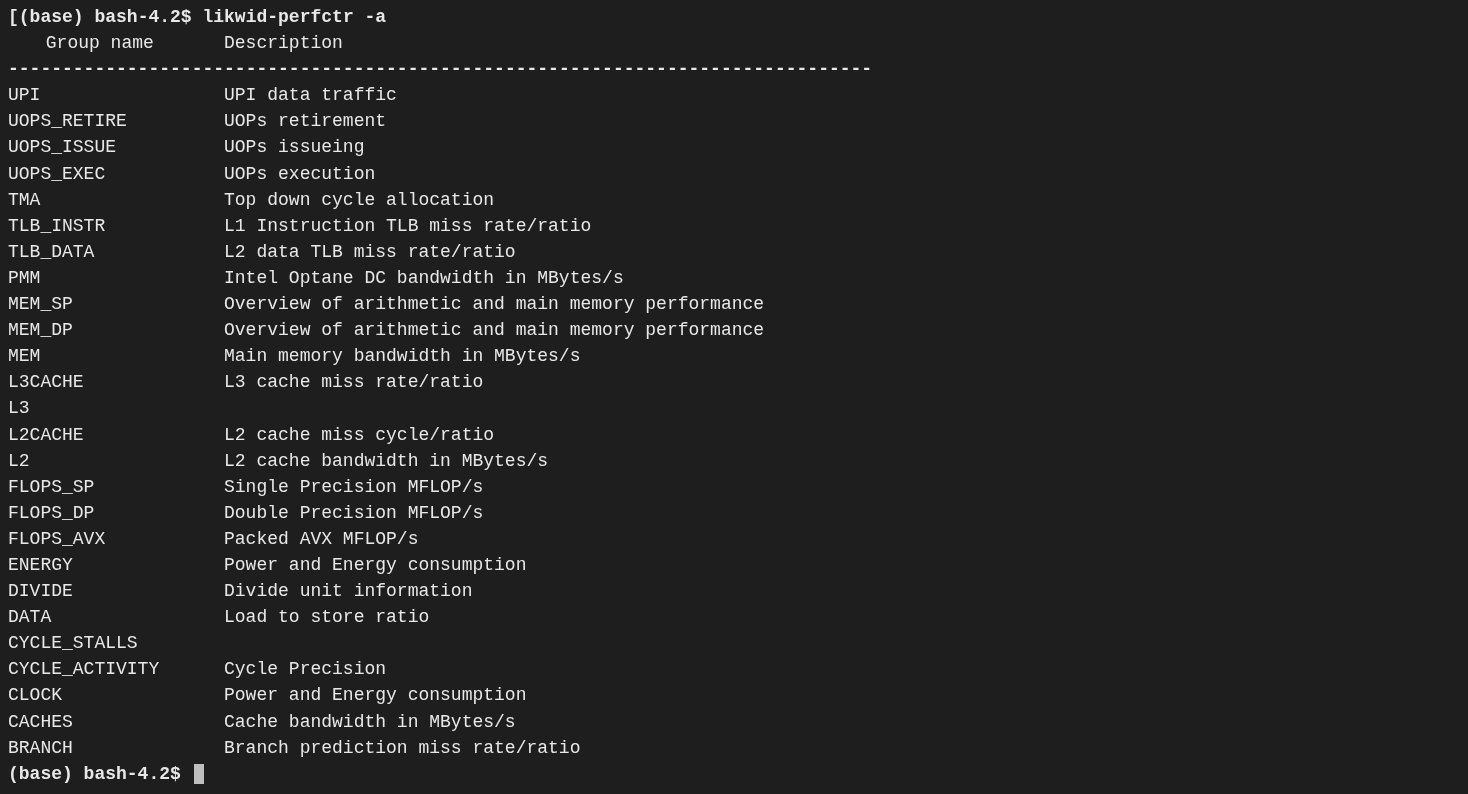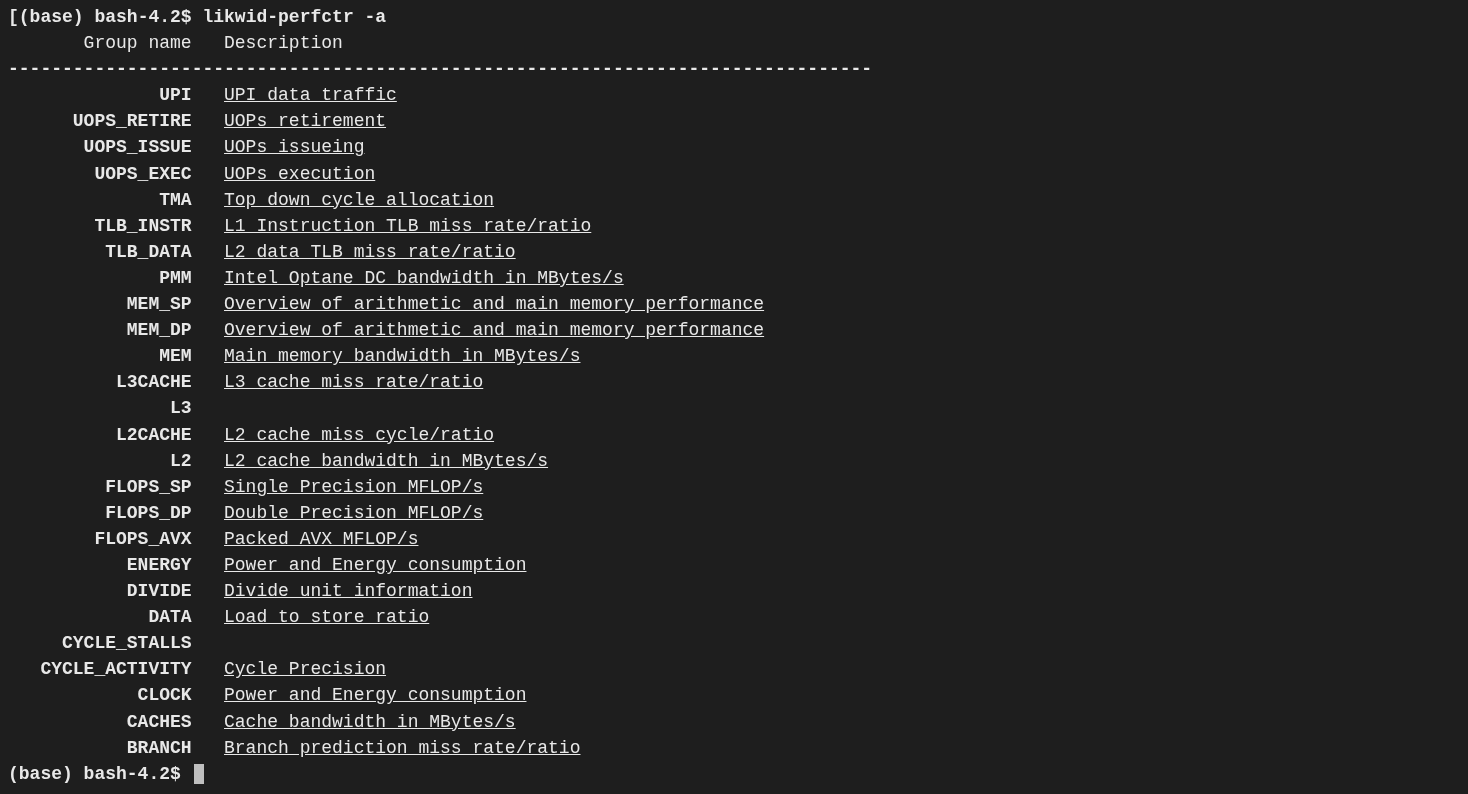--- a/index.html
+++ b/index.html
@@ -23,31 +23,29 @@
       font-weight: bold;
     }
     .prompt-bracket {
       color: #e8e8e8;
     }
     .row {
       display: flex;
     }
     .col-name {
       width: 17ch;
-      text-align: right;
+      text-align: left;
       padding-right: 0;
-      font-weight: bold;
     }
     .col-desc {
       padding-left: 3ch;
-      text-decoration: underline;
     }
     .header-name {
       width: 17ch;
-      text-align: right;
+      text-align: center;
     }
     .header-desc {
       padding-left: 3ch;
     }
     .cursor {
       display: inline-block;
       width: 0.6em;
       height: 1.1em;
       background: #bfbfbf;
       vertical-align: text-bottom;

